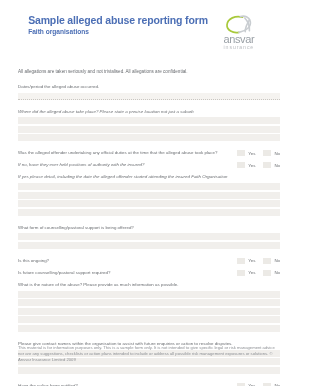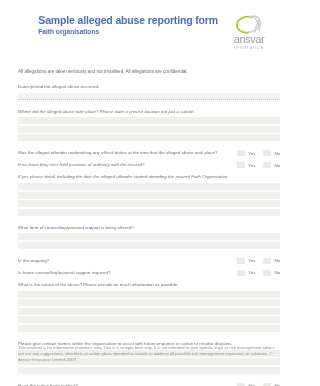--- a/index.html
+++ b/index.html
@@ -21,21 +21,21 @@
     height: 386px;
     background: #ffffff;
     box-sizing: border-box;
     padding: 0 18px;
   }
 
   
   .header {
     display: flex;
     align-items: flex-start;
-    justify-content: flex-end;
+    justify-content: center;
     padding-top: 13px;
   }
   .title-block { padding-top: 2px; }
   .doc-title {
     font-size: 10.5px;
     font-weight: bold;
     color: #4c6fb5;
     letter-spacing: -0.15px;
     line-height: 11px;
     white-space: nowrap;

